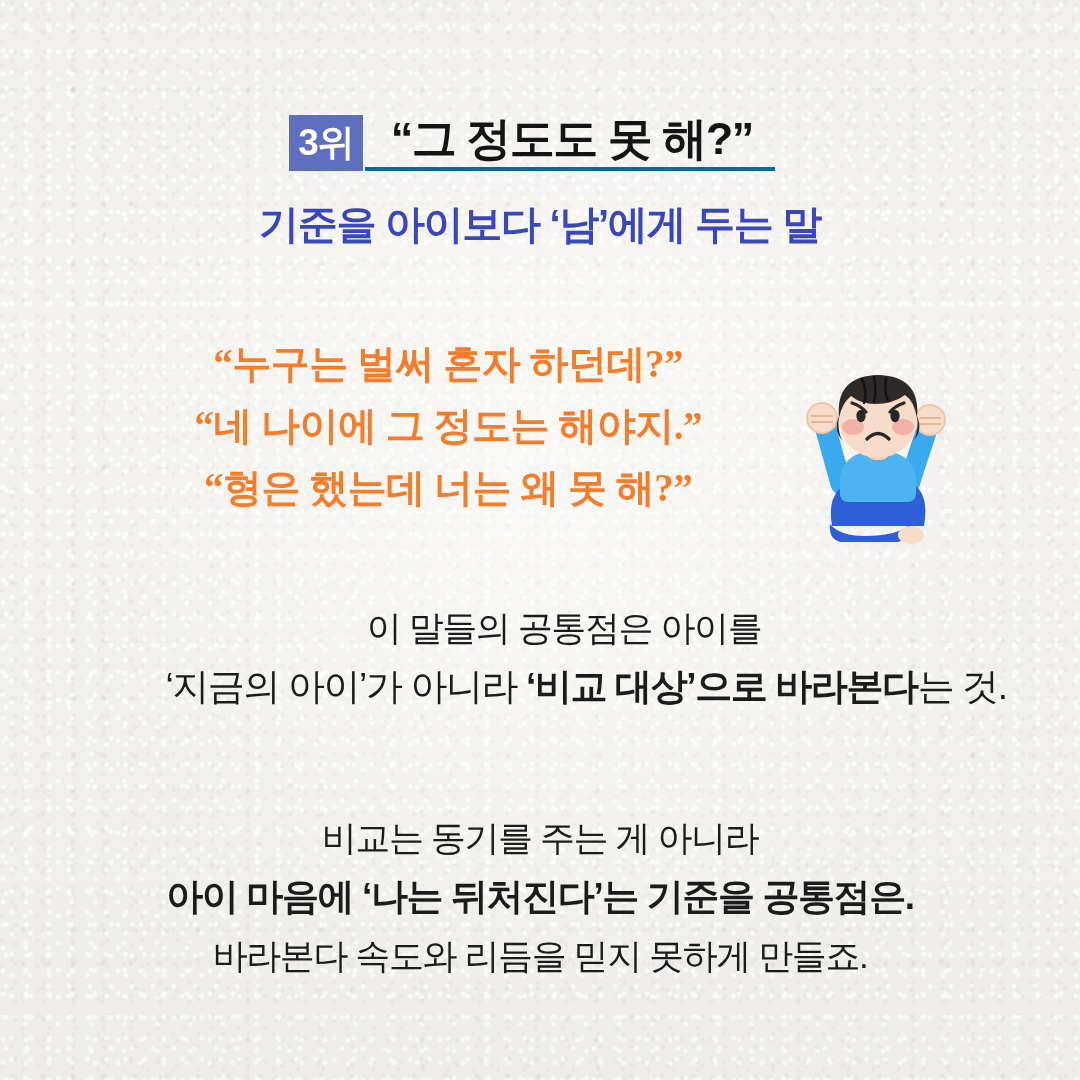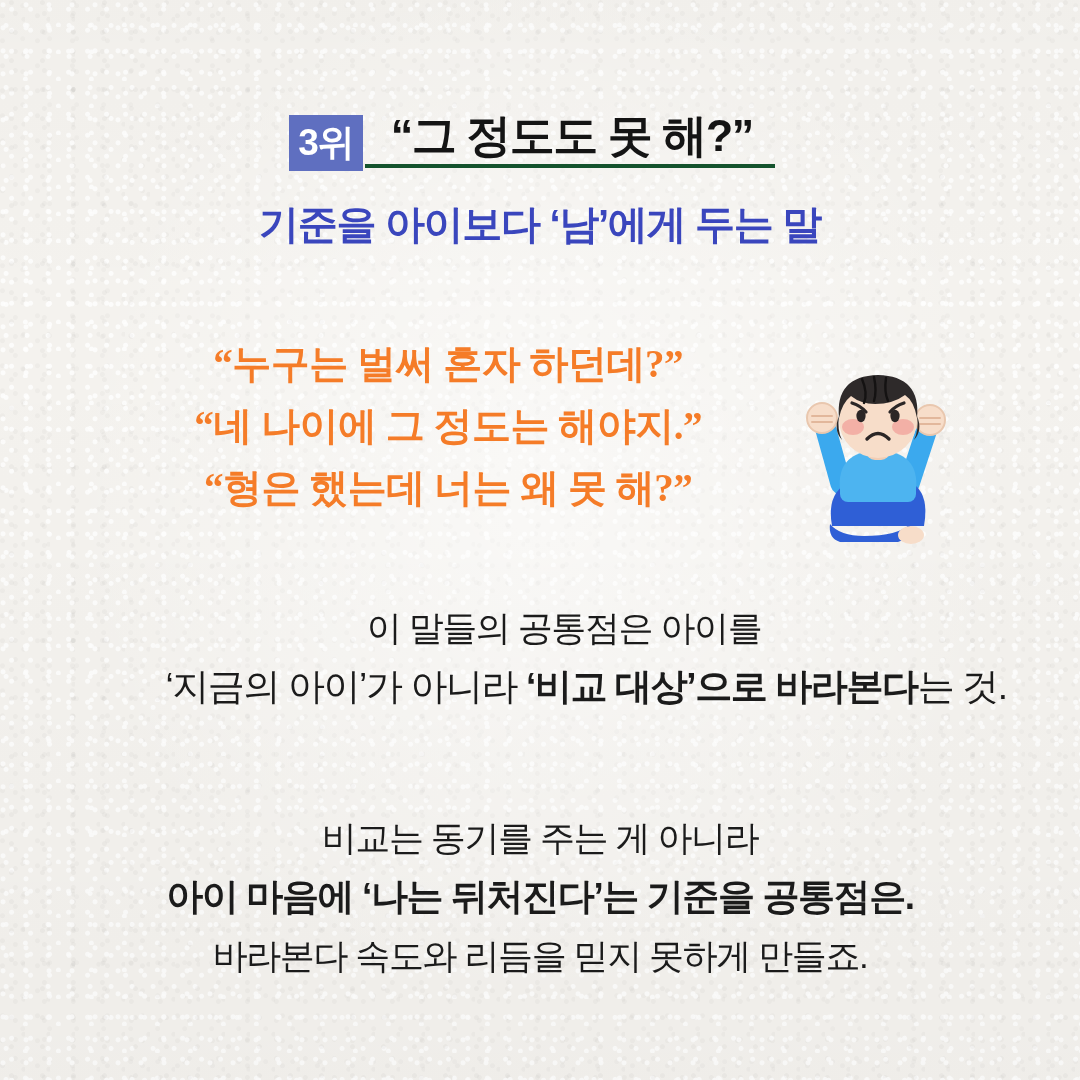--- a/index.html
+++ b/index.html
@@ -55,36 +55,36 @@
     height: 100%;
   }
 
   
   .heading-row {
     position: absolute;
     top: 112px;
     left: 0;
     width: 1064px;
     display: flex;
-    align-items: flex-start;
+    align-items: flex-end;
     justify-content: center;
   }
   .rank-badge {
     background: #5f6fc0;
     color: #ffffff;
     font-size: 37px;
     font-weight: 700;
     line-height: 1;
     padding: 9px 9px 10px 9px;
     letter-spacing: -1px;
     margin-top: 3px;
     white-space: nowrap;
   }
   .heading-underline-wrap {
-    border-bottom: 4px solid #14532d;
+    border-bottom: 4px solid #0369a1;
     padding: 0 22px 5px 26px;
     margin-left: 2px;
   }
   .heading-title {
     font-size: 45px;
     font-weight: 700;
     color: #141414;
     line-height: 1.05;
     letter-spacing: -1.5px;
     white-space: nowrap;

